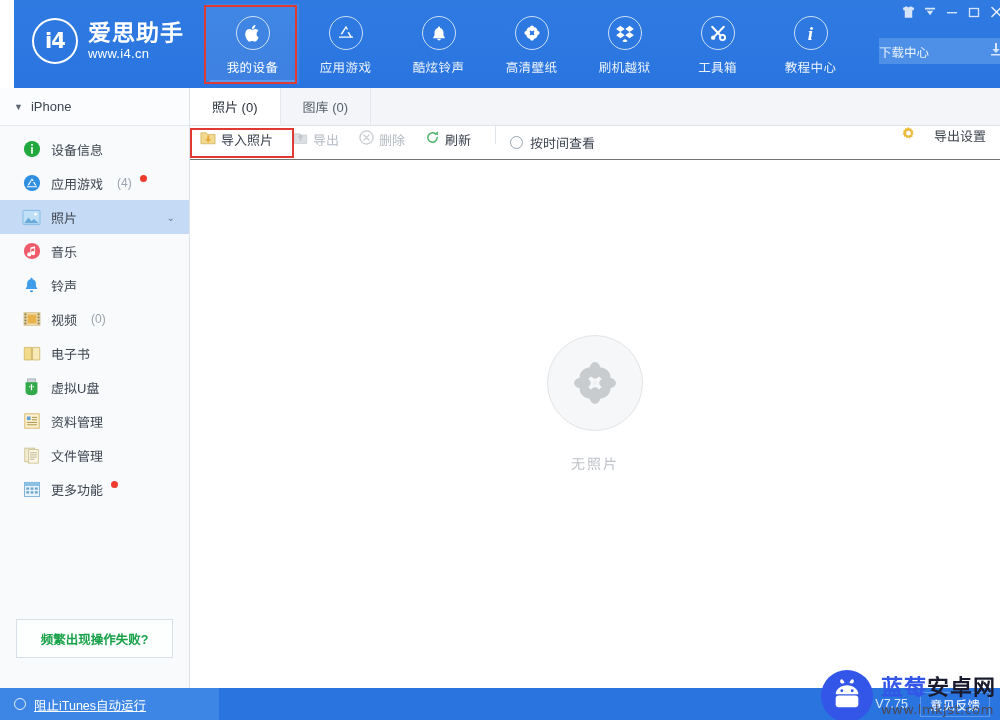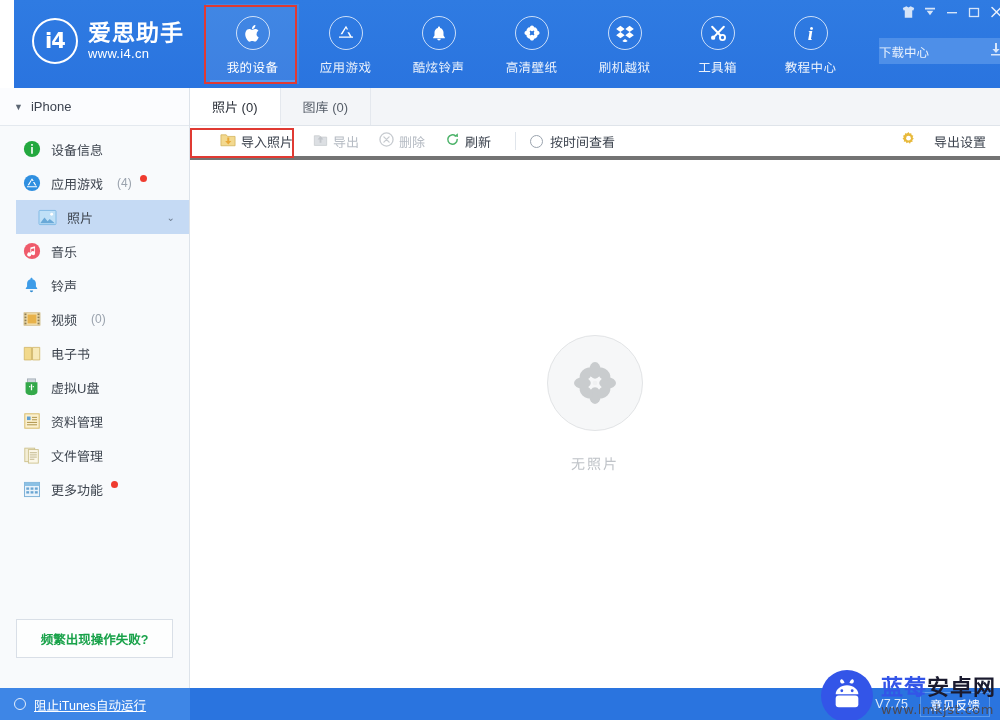--- a/index.html
+++ b/index.html
@@ -91,21 +91,21 @@
     padding-left:14px; border-bottom:1px solid #e4e9ef;
     background:#fbfcfe;
   }
   .device-head .caret{ color:#5c6673; font-size:9px; }
   .device-head .dname{ font-size:13px; color:#3d4busy; color:#3c4椒; color:#3d4450; }
   .side-list{ padding-top:6px; }
   .side-item{
     height:34px; display:flex; align-items:center; gap:10px;
     padding-left:22px; cursor:pointer; position:relative;
   }
-  .side-item.active{ background:#c5daf4;margin-left:16px; }
+  .side-item.active{ background:#c5daf4; }
   .side-item .sicon{
     width:19px; height:19px; flex:none;
     display:flex; align-items:center; justify-content:center;
   }
   .side-item .slabel{ font-size:13px; color:#3f4650; }
   .side-item .scount{ font-size:12px; color:#9aa2ad; margin-left:4px; }
   .dot-badge{
     width:7px; height:7px; border-radius:50%; background:#ef3b2f;
     position:relative; top:-5px; left:-2px;
   }
@@ -127,22 +127,22 @@
     height:38px; background:#f3f5f8; border-bottom:1px solid #dfe4ea;
     display:flex; align-items:stretch;
   }
   .tab{
     padding:0 22px; display:flex; align-items:center;
     font-size:13px; color:#555d68; cursor:pointer;
     border-right:1px solid #e4e8ee;
   }
   .tab.active{ background:#ffffff; color:#2a2f38; border-bottom:1px solid #fff; position:relative; top:0;}
   .toolbar{
-    height:34px; border-bottom:4px solid #737373;
-    display:flex; align-items:center; padding:0 20px;
+    height:34px; border-bottom:1px solid #737373;
+    display:flex; padding:0 0;
     position:relative; background:#fff;
   }
   .tb-btn{
     display:flex; align-items:center; gap:5px;
     padding:0 10px; height:26px; cursor:pointer;
     font-size:13px; color:#3e4550;
   }
   .tb-btn.disabled{ color:#b6bcc4; cursor:default; }
   .tb-sep{ width:1px; height:18px; background:#e0e5eb; margin:0 14px; }
   .tb-radio{
@@ -174,21 +174,21 @@
   }
   .empty-text{ margin-top:22px; font-size:14px; color:#bfc3c8; letter-spacing:2px; }
 
   
   .statusbar{
     position:absolute; left:0; bottom:0; width:1000px; height:32px;
     background:#2a74df;
     display:flex; align-items:center;
   }
   .sb-left{
-    width:190px; height:32px; background:#3e86e6;
+    width:219px; height:32px; background:#3e86e6;
     display:flex; align-items:center; gap:8px; padding-left:14px;
   }
   .sb-left .lbl{ color:#ffffff; font-size:12.5px; text-decoration:underline; cursor:pointer; }
   .sb-radio{ width:12px; height:12px; border-radius:50%; border:1.3px solid #e3edfb; }
   .sb-right{
     position:absolute; right:10px; display:flex; align-items:center; gap:12px;
   }
   .sb-ver{ color:#dce9fa; font-size:12.5px; }
   .sb-feedback{
     border:1px solid #5d9aea; padding:2px 9px; color:#ffffff; font-size:12.5px;

